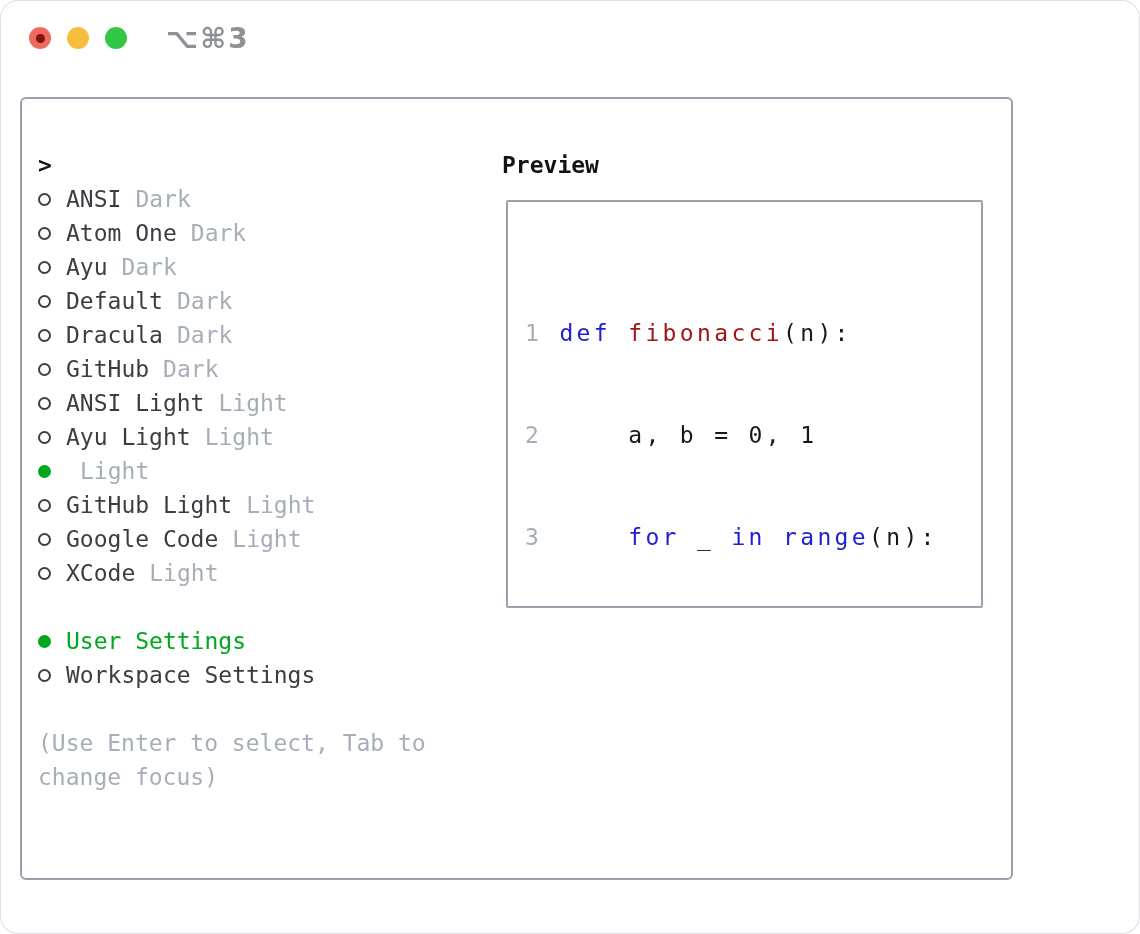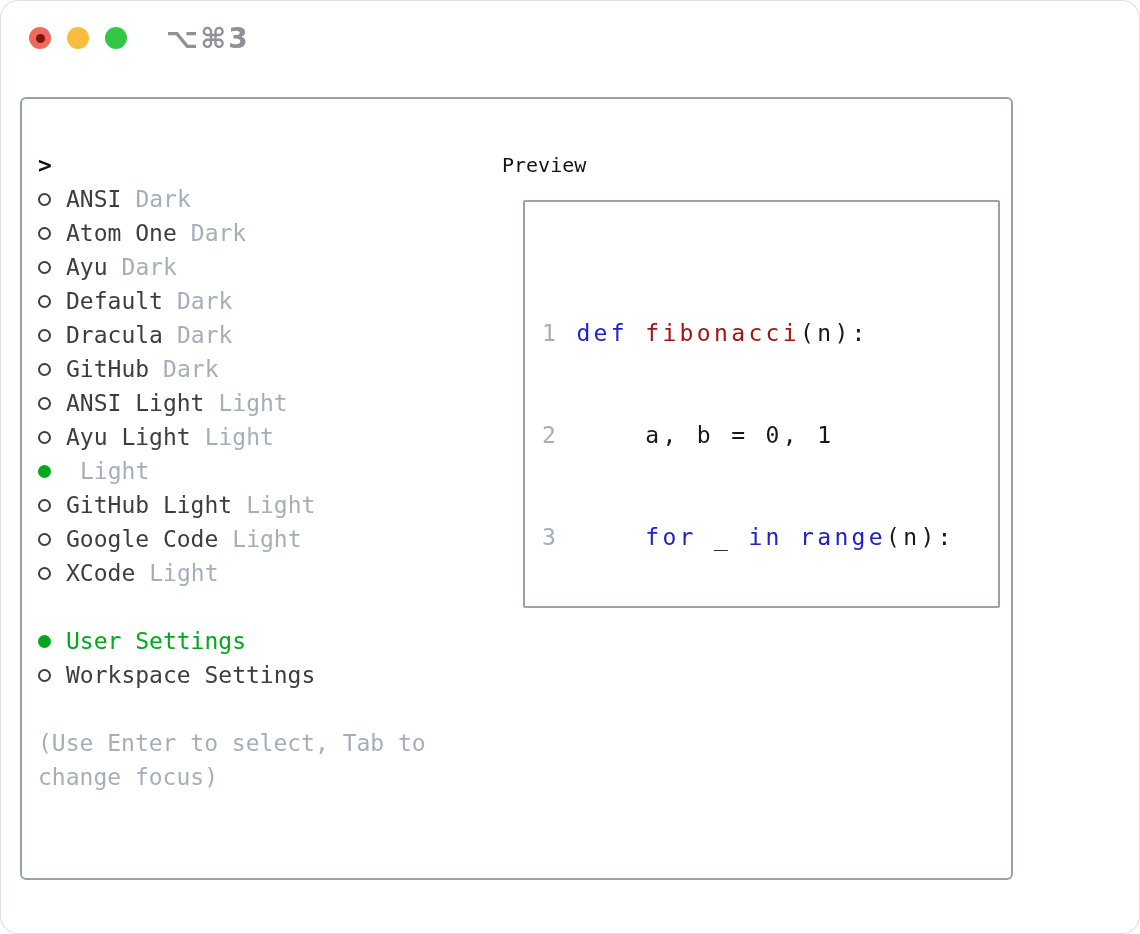--- a/index.html
+++ b/index.html
@@ -56,24 +56,24 @@
   .prefix{font-weight:bold;color:var(--hdr);}
   .hdr-label{font-weight:bold;color:var(--hdr);}
   .name{color:var(--ink);}
   .row.selected .name{color:var(--green);}
   .variant{color:var(--muted);margin-left:14px;}
   .section-title{color:#1c1c21;}
   .hint{color:var(--muted);}
   
   .preview-title{
     position:absolute;left:502px;top:148px;height:34px;display:flex;align-items:center;
-    font-size:20px;font-weight:normal;color:var(--hdr);
+    font-size:23px;font-weight:bold;color:var(--hdr);
   }
   .preview-box{
-    position:absolute;left:523px;top:200px;width:477px;height:408px;
+    position:absolute;left:506px;top:200px;width:477px;height:408px;
     border:2px solid var(--border);border-radius:2px;box-sizing:border-box;
     background:#fff;overflow:hidden;
   }
   .codeblock{padding:46px 0 0 17px;font-size:23px;line-height:34px;white-space:pre;}
   .cline{height:34px;}
   .tk-num{color:var(--muted);}
   .tk-kw{color:var(--blue);}
   .tk-fn{color:var(--fnred);}
   .tk-p{color:var(--code);}
   .py{letter-spacing:3.35px;}

